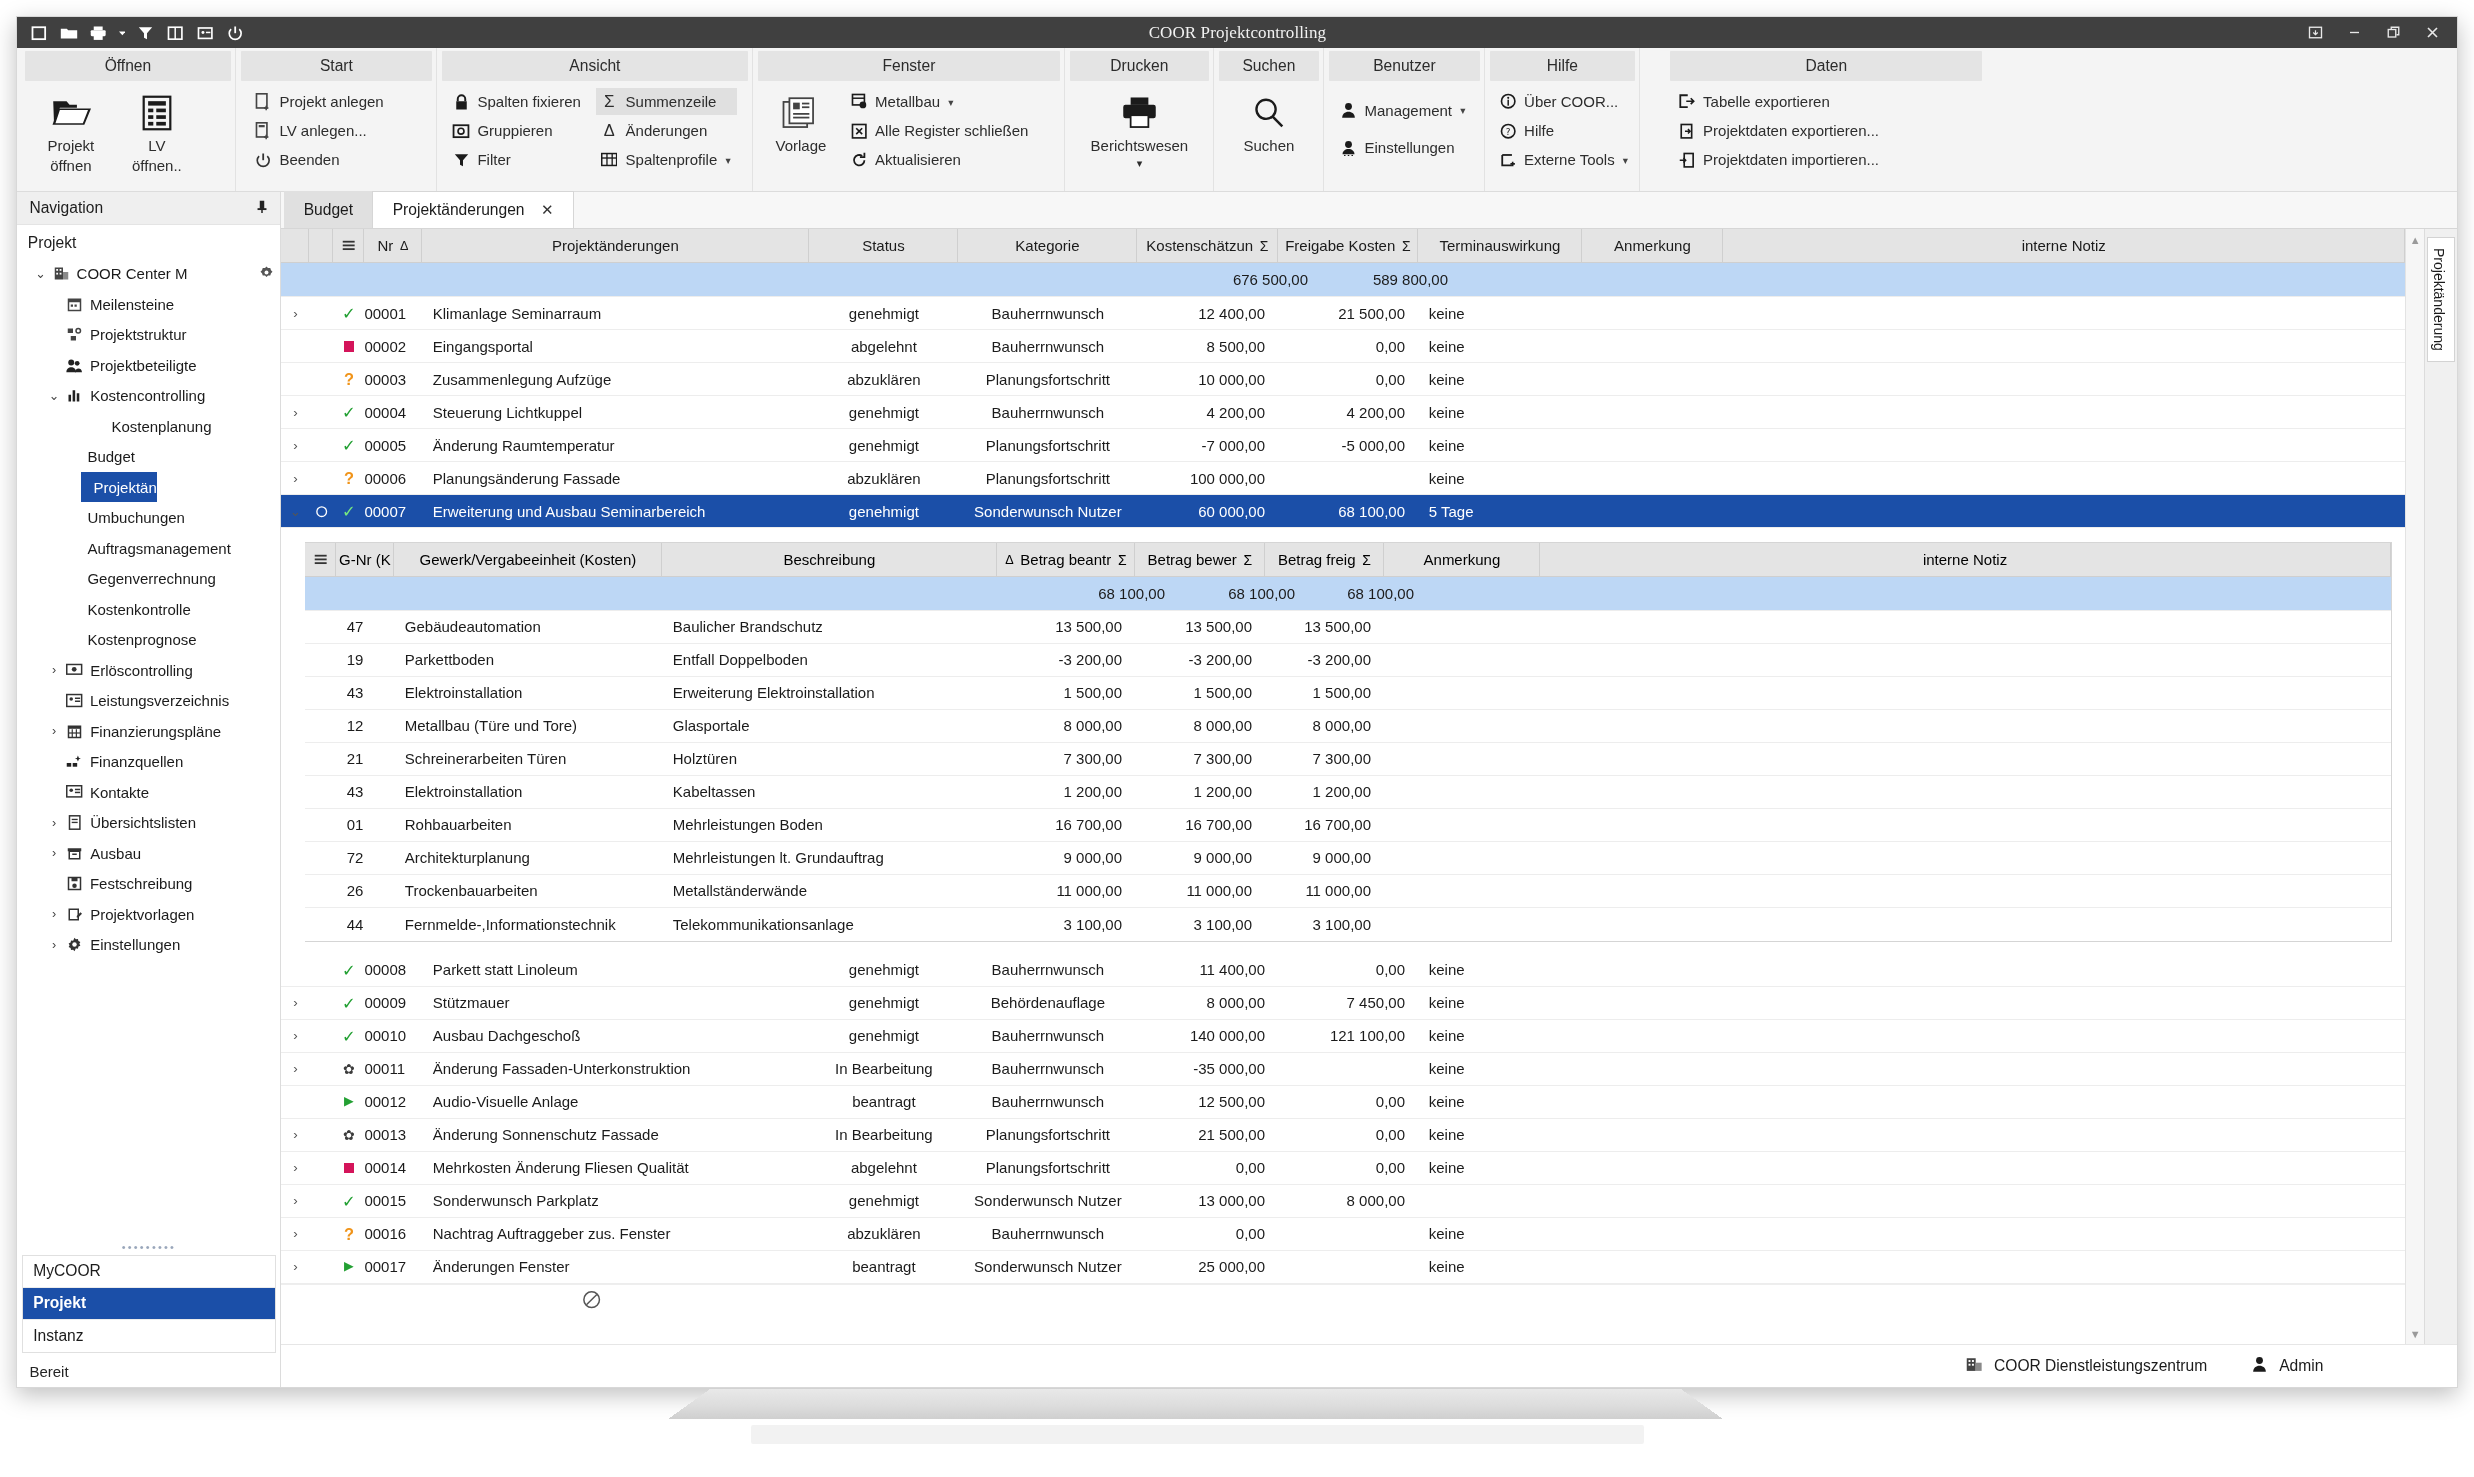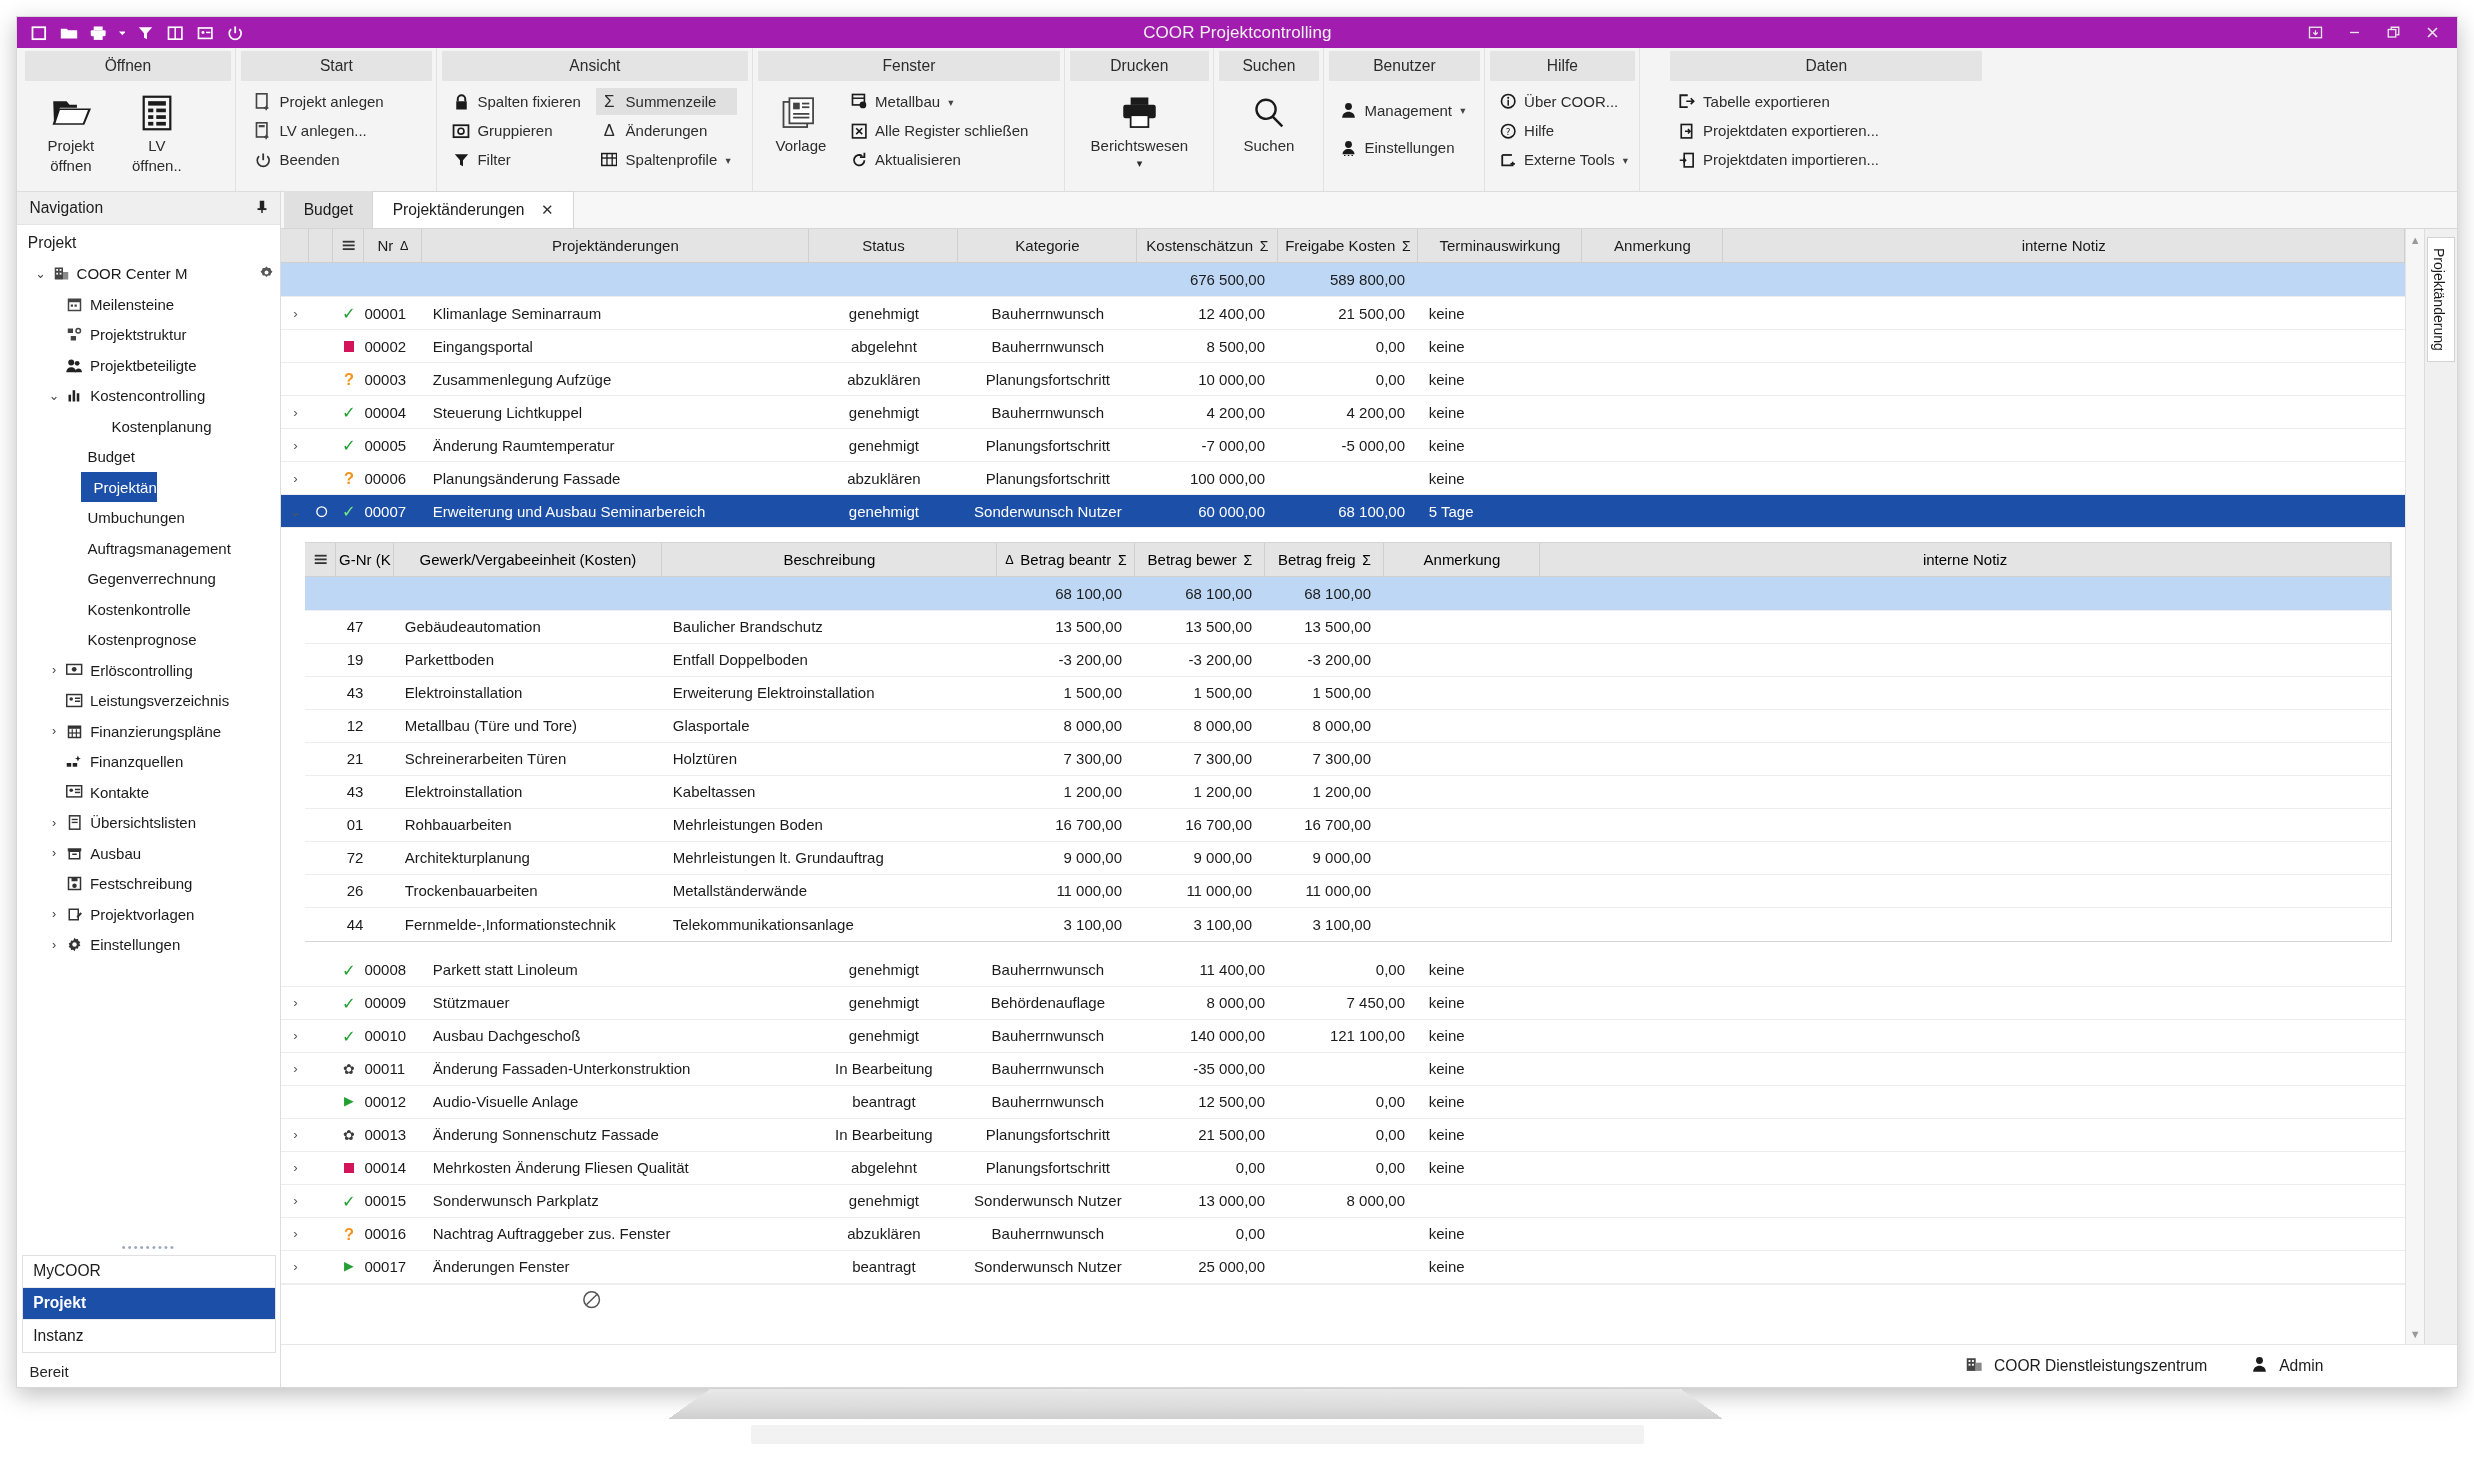--- a/index.html
+++ b/index.html
@@ -14,22 +14,22 @@
     left: 16.4px; top: 16.4px;
     width: 2442px; height: 1372px;
     background: #ffffff;
     border: 0.7px solid #d8d8d8;
     display: flex; flex-direction: column;
     box-shadow: 0 7.4px 22px rgba(0,0,0,0.25);
   }
 
   
   .titlebar {
-    height: 31px; background: #a21caf; color: #f0f0f0;
-    display: flex; align-items: center; position: relative; flex: 0 0 31px;
+    height: 31px; background: #404040; color: #f0f0f0;
+    display: flex; align-items: center; position: relative; flex: 0 0 31px; font-family: Liberation Serif, serif;
   }
   .qat { display: flex; align-items: center; gap: 10.4px; padding-left: 12px; }
   .qat-ico {
     width: 19.3px; height: 19.3px; display: flex; align-items: center; justify-content: center;
     color: #ffffff;
   }
   .qat-ico svg { display:block; }
   .win-title {
     position: absolute; left: 0; right: 0; text-align: center;
     font-size: 17px; letter-spacing: 0.1px; color: #f2f2f2; pointer-events: none;
@@ -125,21 +125,21 @@
     height: 34px; display: flex; align-items: center; justify-content: center;
     border-right: 0.7px solid #cfcfcf; position: relative; overflow: hidden; white-space: nowrap;
   }
   .gh .sig { margin-left: 6.7px; font-size: 14px; }
   .gh .tri { margin-left: 6.7px; font-size: 12.6px; }
 
   .grow {
     display: flex; align-items: center; height: 33px; font-size: 15px; color: #1b1b1b;
     border-bottom: 0.7px solid #ededed; background: #ffffff;
   }
-  .grow.total { background: #bdd7f5; height: 34px; }
+  .grow.total { background: #bdd7f5; height: 34px; padding-left: 43px; }
   .grow.sel { background: #1b4fa8; color: #ffffff; }
   .gc { height: 100%; display: flex; align-items: center; overflow: hidden; white-space: nowrap; }
   .gc.num { justify-content: flex-end; padding-right: 13.4px; }
   .gc.ctr { justify-content: center; }
   .gc.l { padding-left: 10.4px; }
 
   
   .c-exp   { flex: 0 0 28px; justify-content:center; font-size: 13.4px; color:#555; }
   .c-circ  { flex: 0 0 24px; justify-content:center; }
   .c-stat  { flex: 0 0 31px; justify-content:center; }

